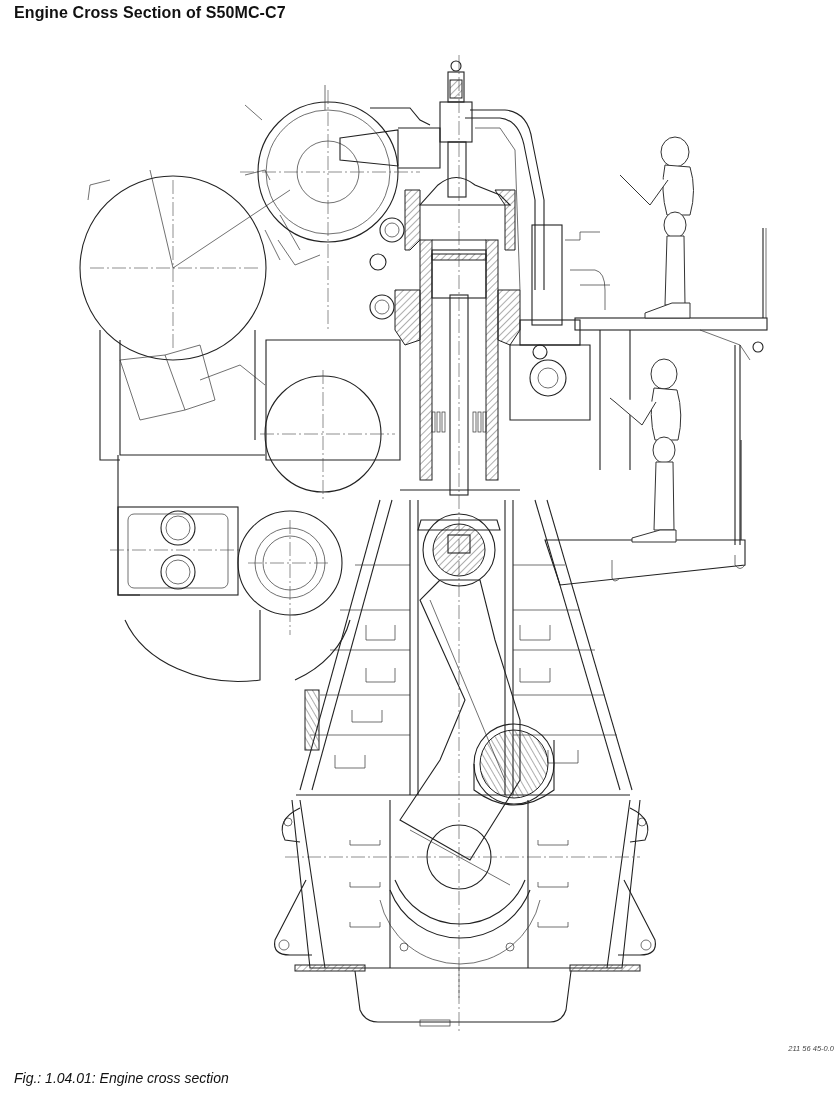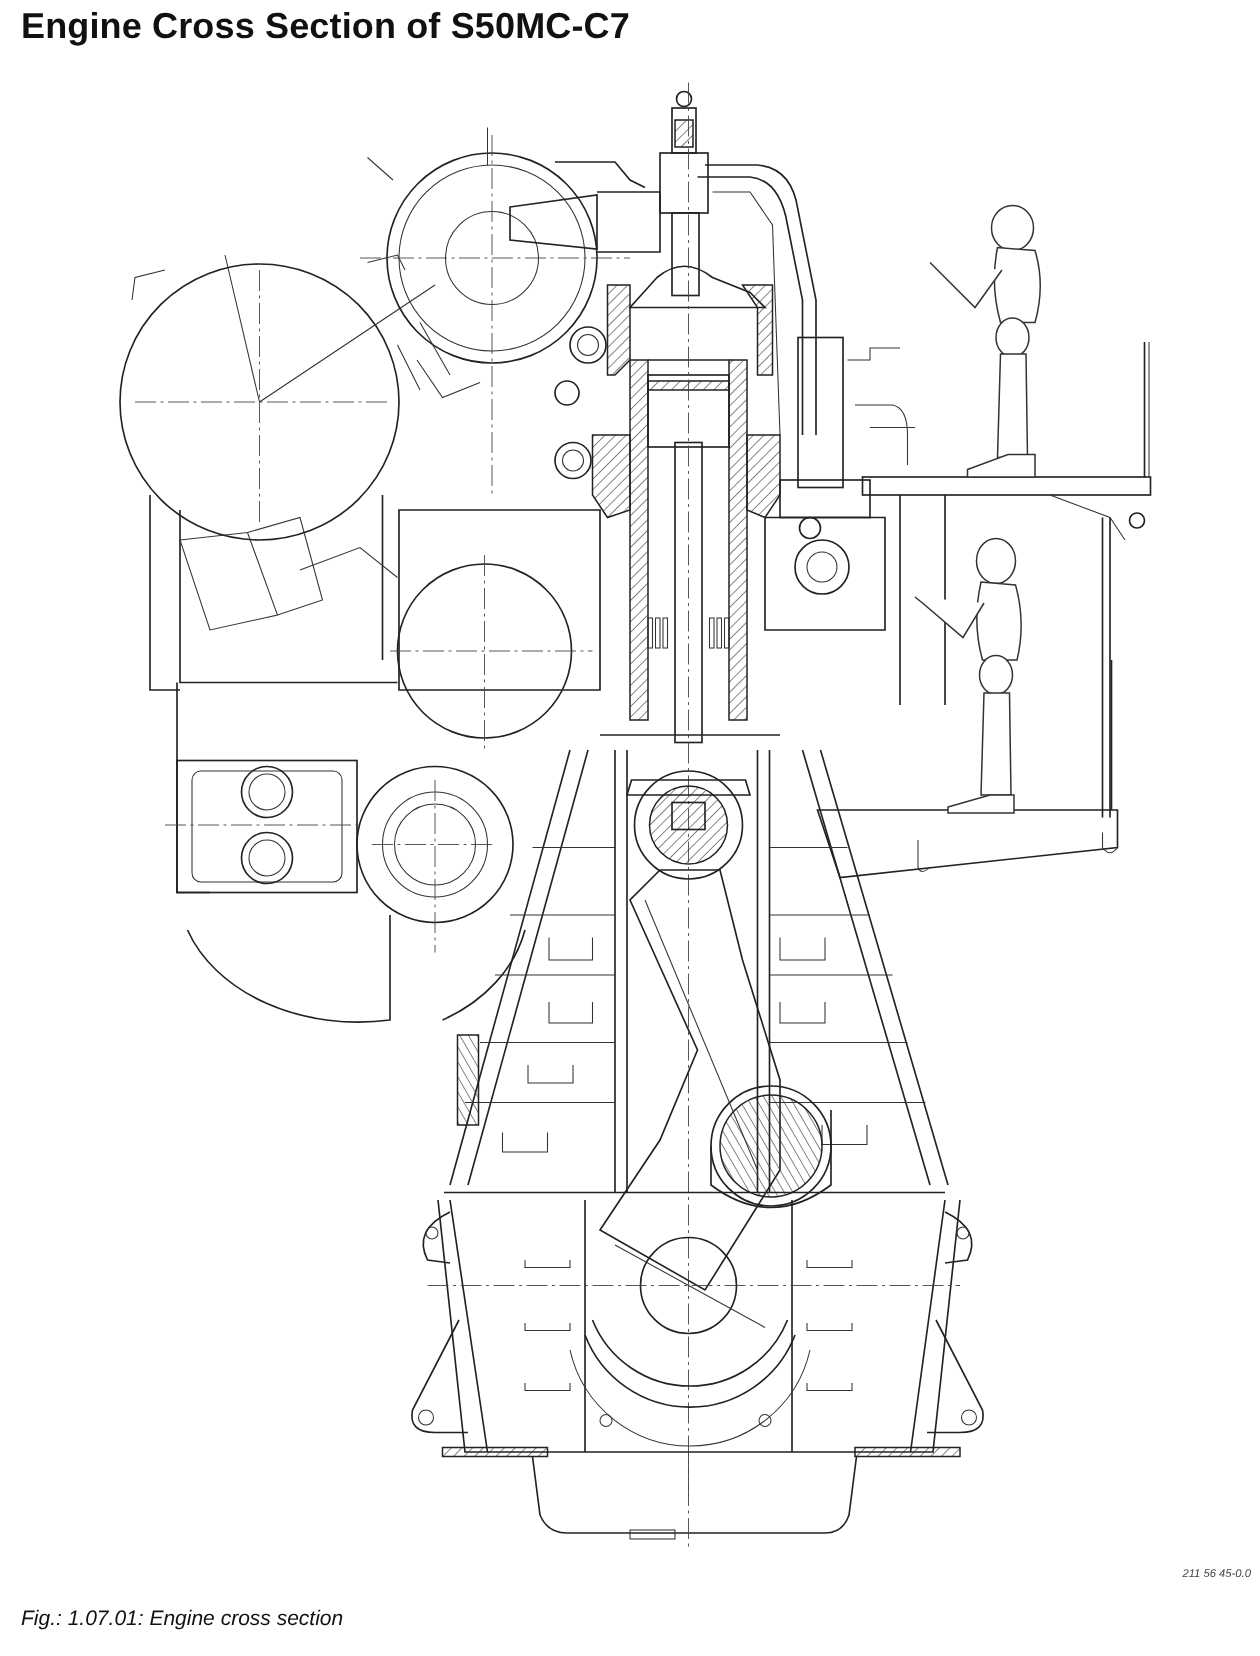--- a/index.html
+++ b/index.html
@@ -1,18 +1,18 @@
 <!DOCTYPE html>
 <html><head>
 <meta charset="utf-8">
 <style>
   html, body { margin: 0; padding: 0; background: #ffffff; }
   body { width: 840px; height: 1104px; position: relative; overflow: hidden;
          font-family: "Liberation Sans", sans-serif; color: #111; }
-  .title { position: absolute; left: 14px; top: 4px; font-size: 24px; font-weight: bold;
+  .title { position: absolute; left: 14px; top: 4px; font-size: 16px; font-weight: bold;
            letter-spacing: 0.1px; text-align: right; }
   .drawing { position: absolute; left: 0; top: 0; width: 840px; height: 1104px; }
   .refnum { position: absolute; right: 6px; top: 1044px; font-size: 7.5px; font-style: italic;
             color: #444; }
   .caption { position: absolute; left: 14px; top: 1070px; font-size: 14px; font-style: italic; }
   svg .ln { fill: none; stroke: #222; stroke-width: 1.1; }
   svg .thin { fill: none; stroke: #333; stroke-width: 0.7; }
   svg .ctr { fill: none; stroke: #444; stroke-width: 0.6; stroke-dasharray: 14 3 2 3; }
   svg .hatch { fill: url(#hatch); stroke: #222; stroke-width: 1; }
   svg .hatchv { fill: url(#hatchv); stroke: #222; stroke-width: 1; }
@@ -245,13 +245,13 @@
   </g>
 
   <g>
     <path class="ln" d="M355 971 L360 1010 Q365 1022 378 1022 L550 1022 Q562 1022 566 1010 L571 971"></path>
     <rect class="thin" x="420" y="1020" width="30" height="6"></rect>
     <line class="ctr" x1="459" y1="968" x2="459" y2="1032"></line>
   </g>
 </svg>
 
 <div class="refnum">211 56 45-0.0</div>
-<div class="caption">Fig.: 1.07.01: Engine cross section</div>
+<div class="caption">Fig.: 1.04.01: Engine cross section</div>
 
 </body></html>

